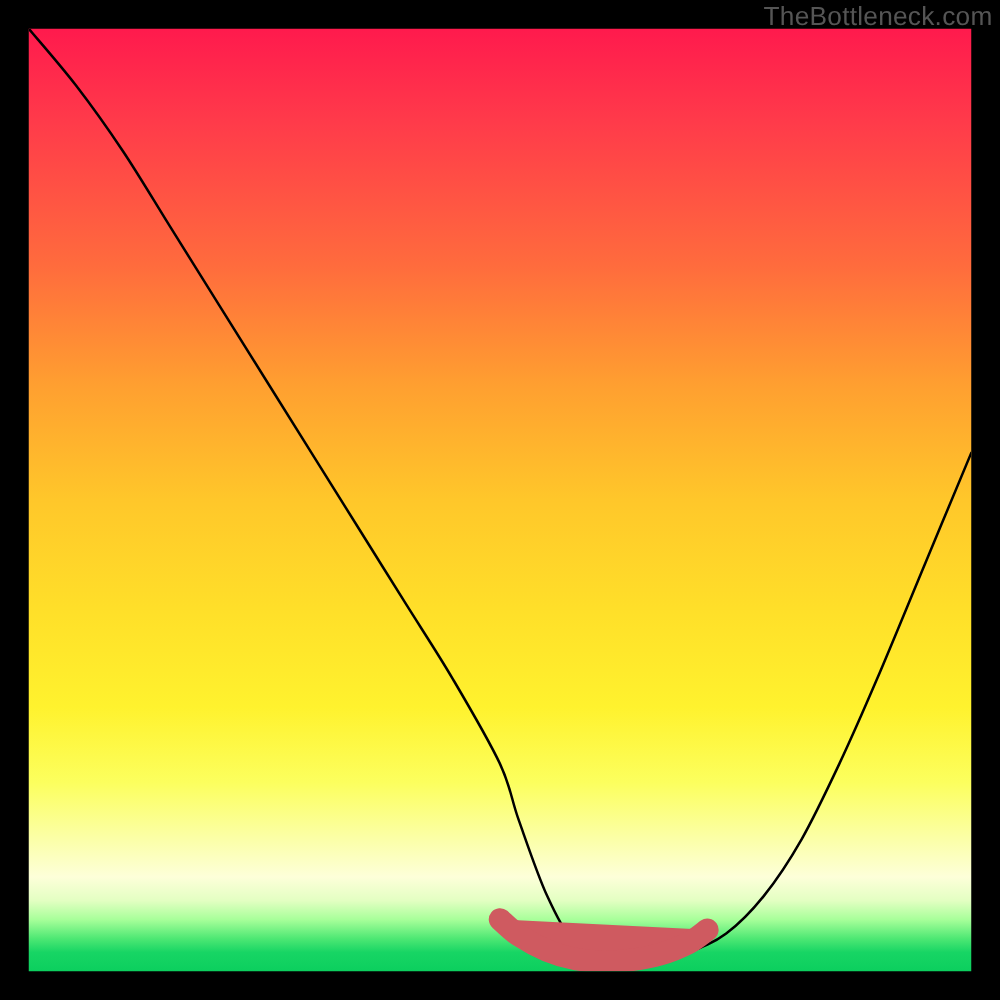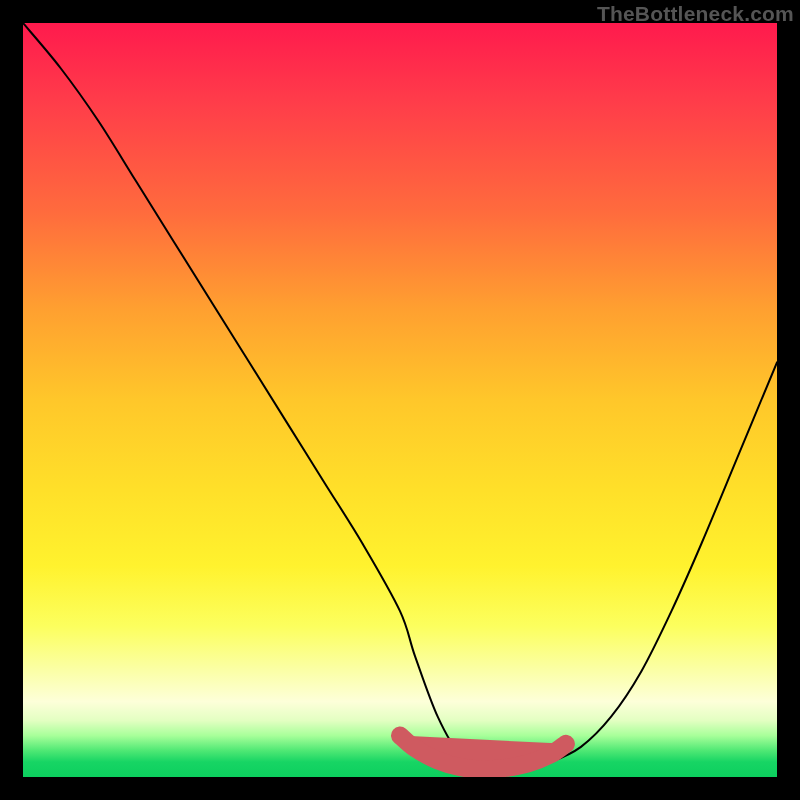--- a/index.html
+++ b/index.html
@@ -46,21 +46,21 @@
       #0ccf5e 100%
     );
   }
 
   .watermark {
     position: absolute;
     top: 2px;
     right: 6px;
     color: #555;
     font-size: 21px;
-    font-weight: 700;
+    font-weight: 400;
     letter-spacing: 0.2px;
   }
 
   svg.lines {
     position: absolute;
     left: 0;
     top: 0;
     width: 100%;
     height: 100%;
     pointer-events: none;

